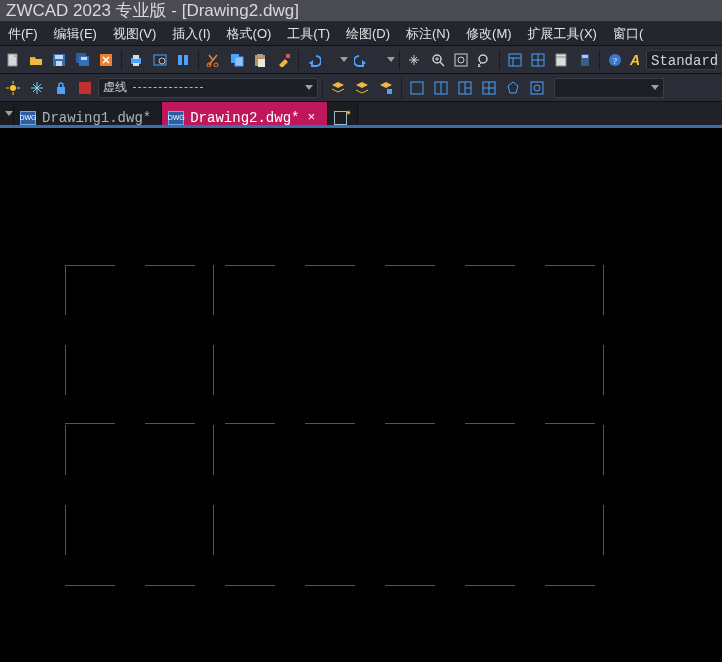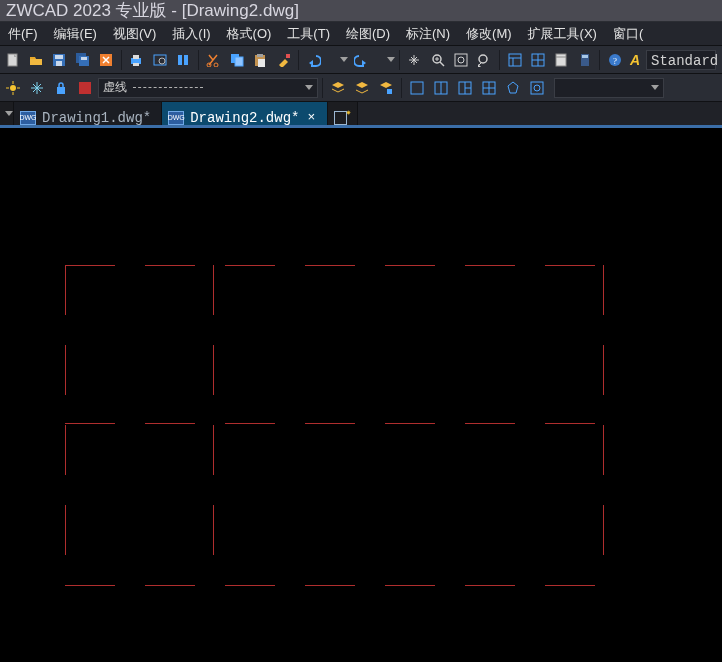--- a/index.html
+++ b/index.html
@@ -138,21 +138,21 @@
     padding: 8px 10px 0 6px;
     gap: 6px;
     color: #a9b4c0;
     font-family: "Courier New", monospace;
     font-size: 14px;
     background: #1b1d23;
     border-right: 1px solid #101114;
     position: relative;
   }
   .doc-tab.active {
-    background: #0c4a6e;
+    background: #be185d;
     color: #ffffff;
   }
   .doc-tab .dwg-icon {
     width: 16px; height: 14px;
     background: #2d5ea0;
     border: 1px solid #6ea7e6;
     position: relative;
     display: flex;
     align-items: center;
     justify-content: center;

